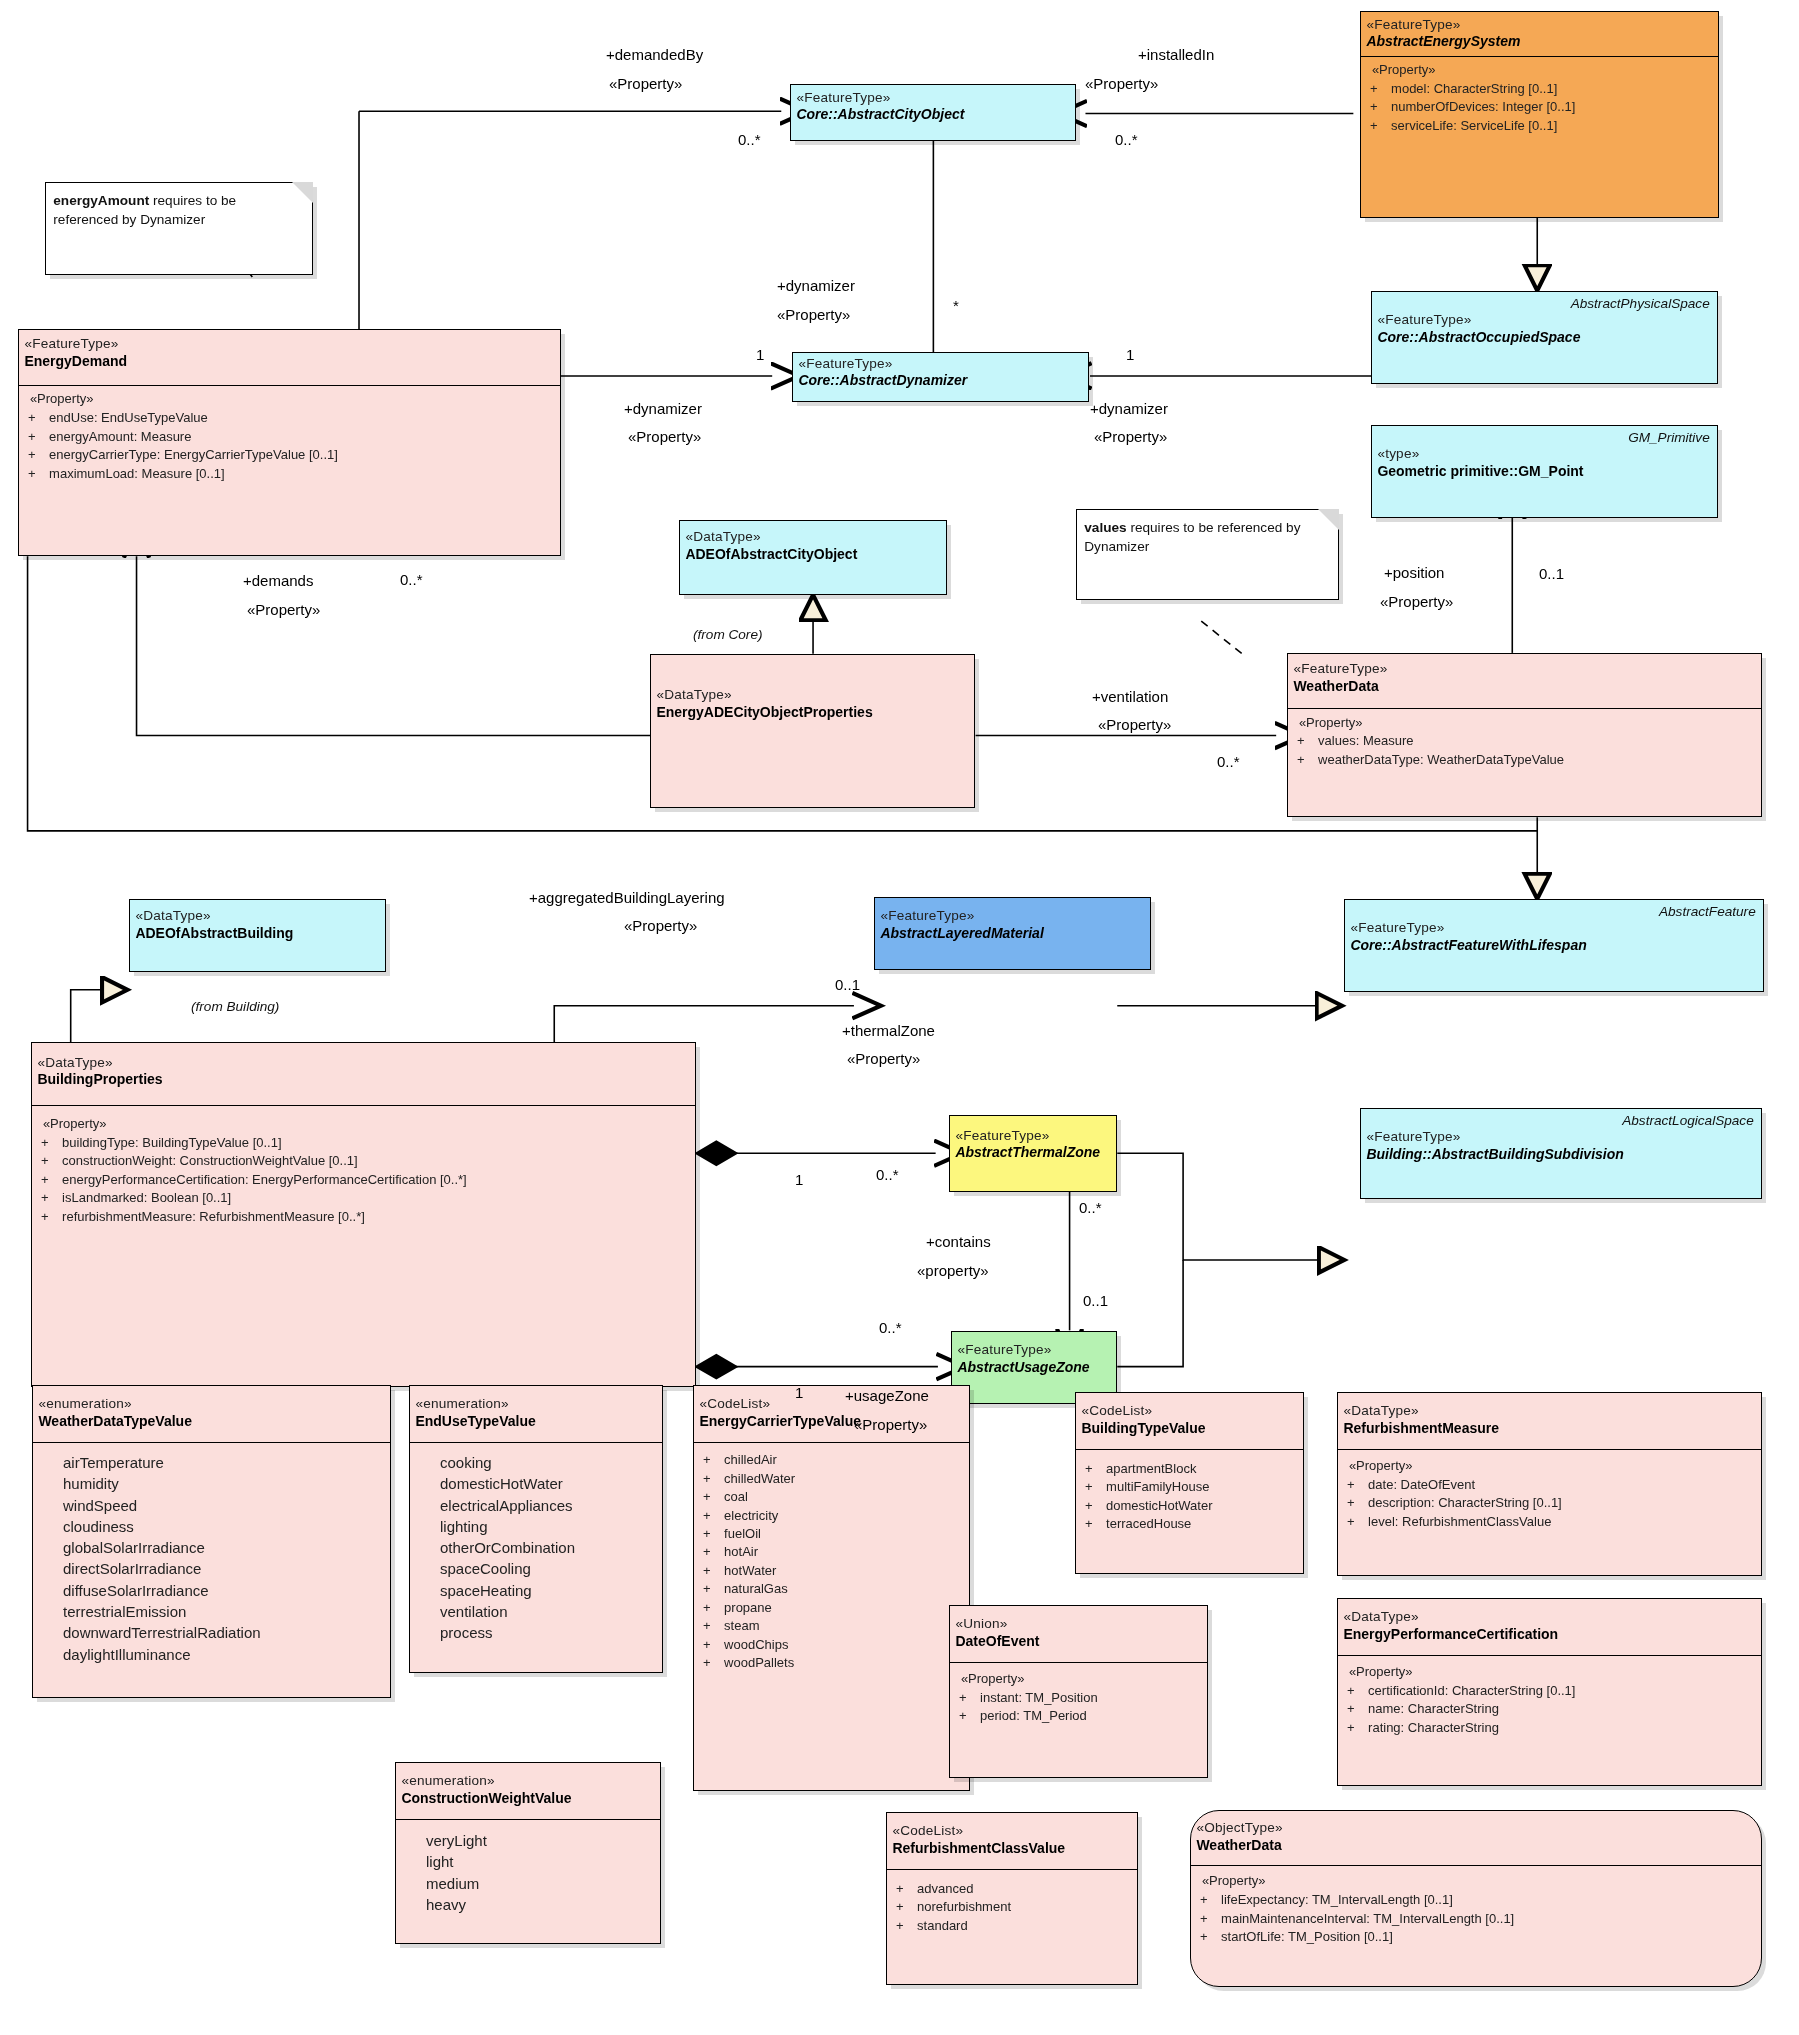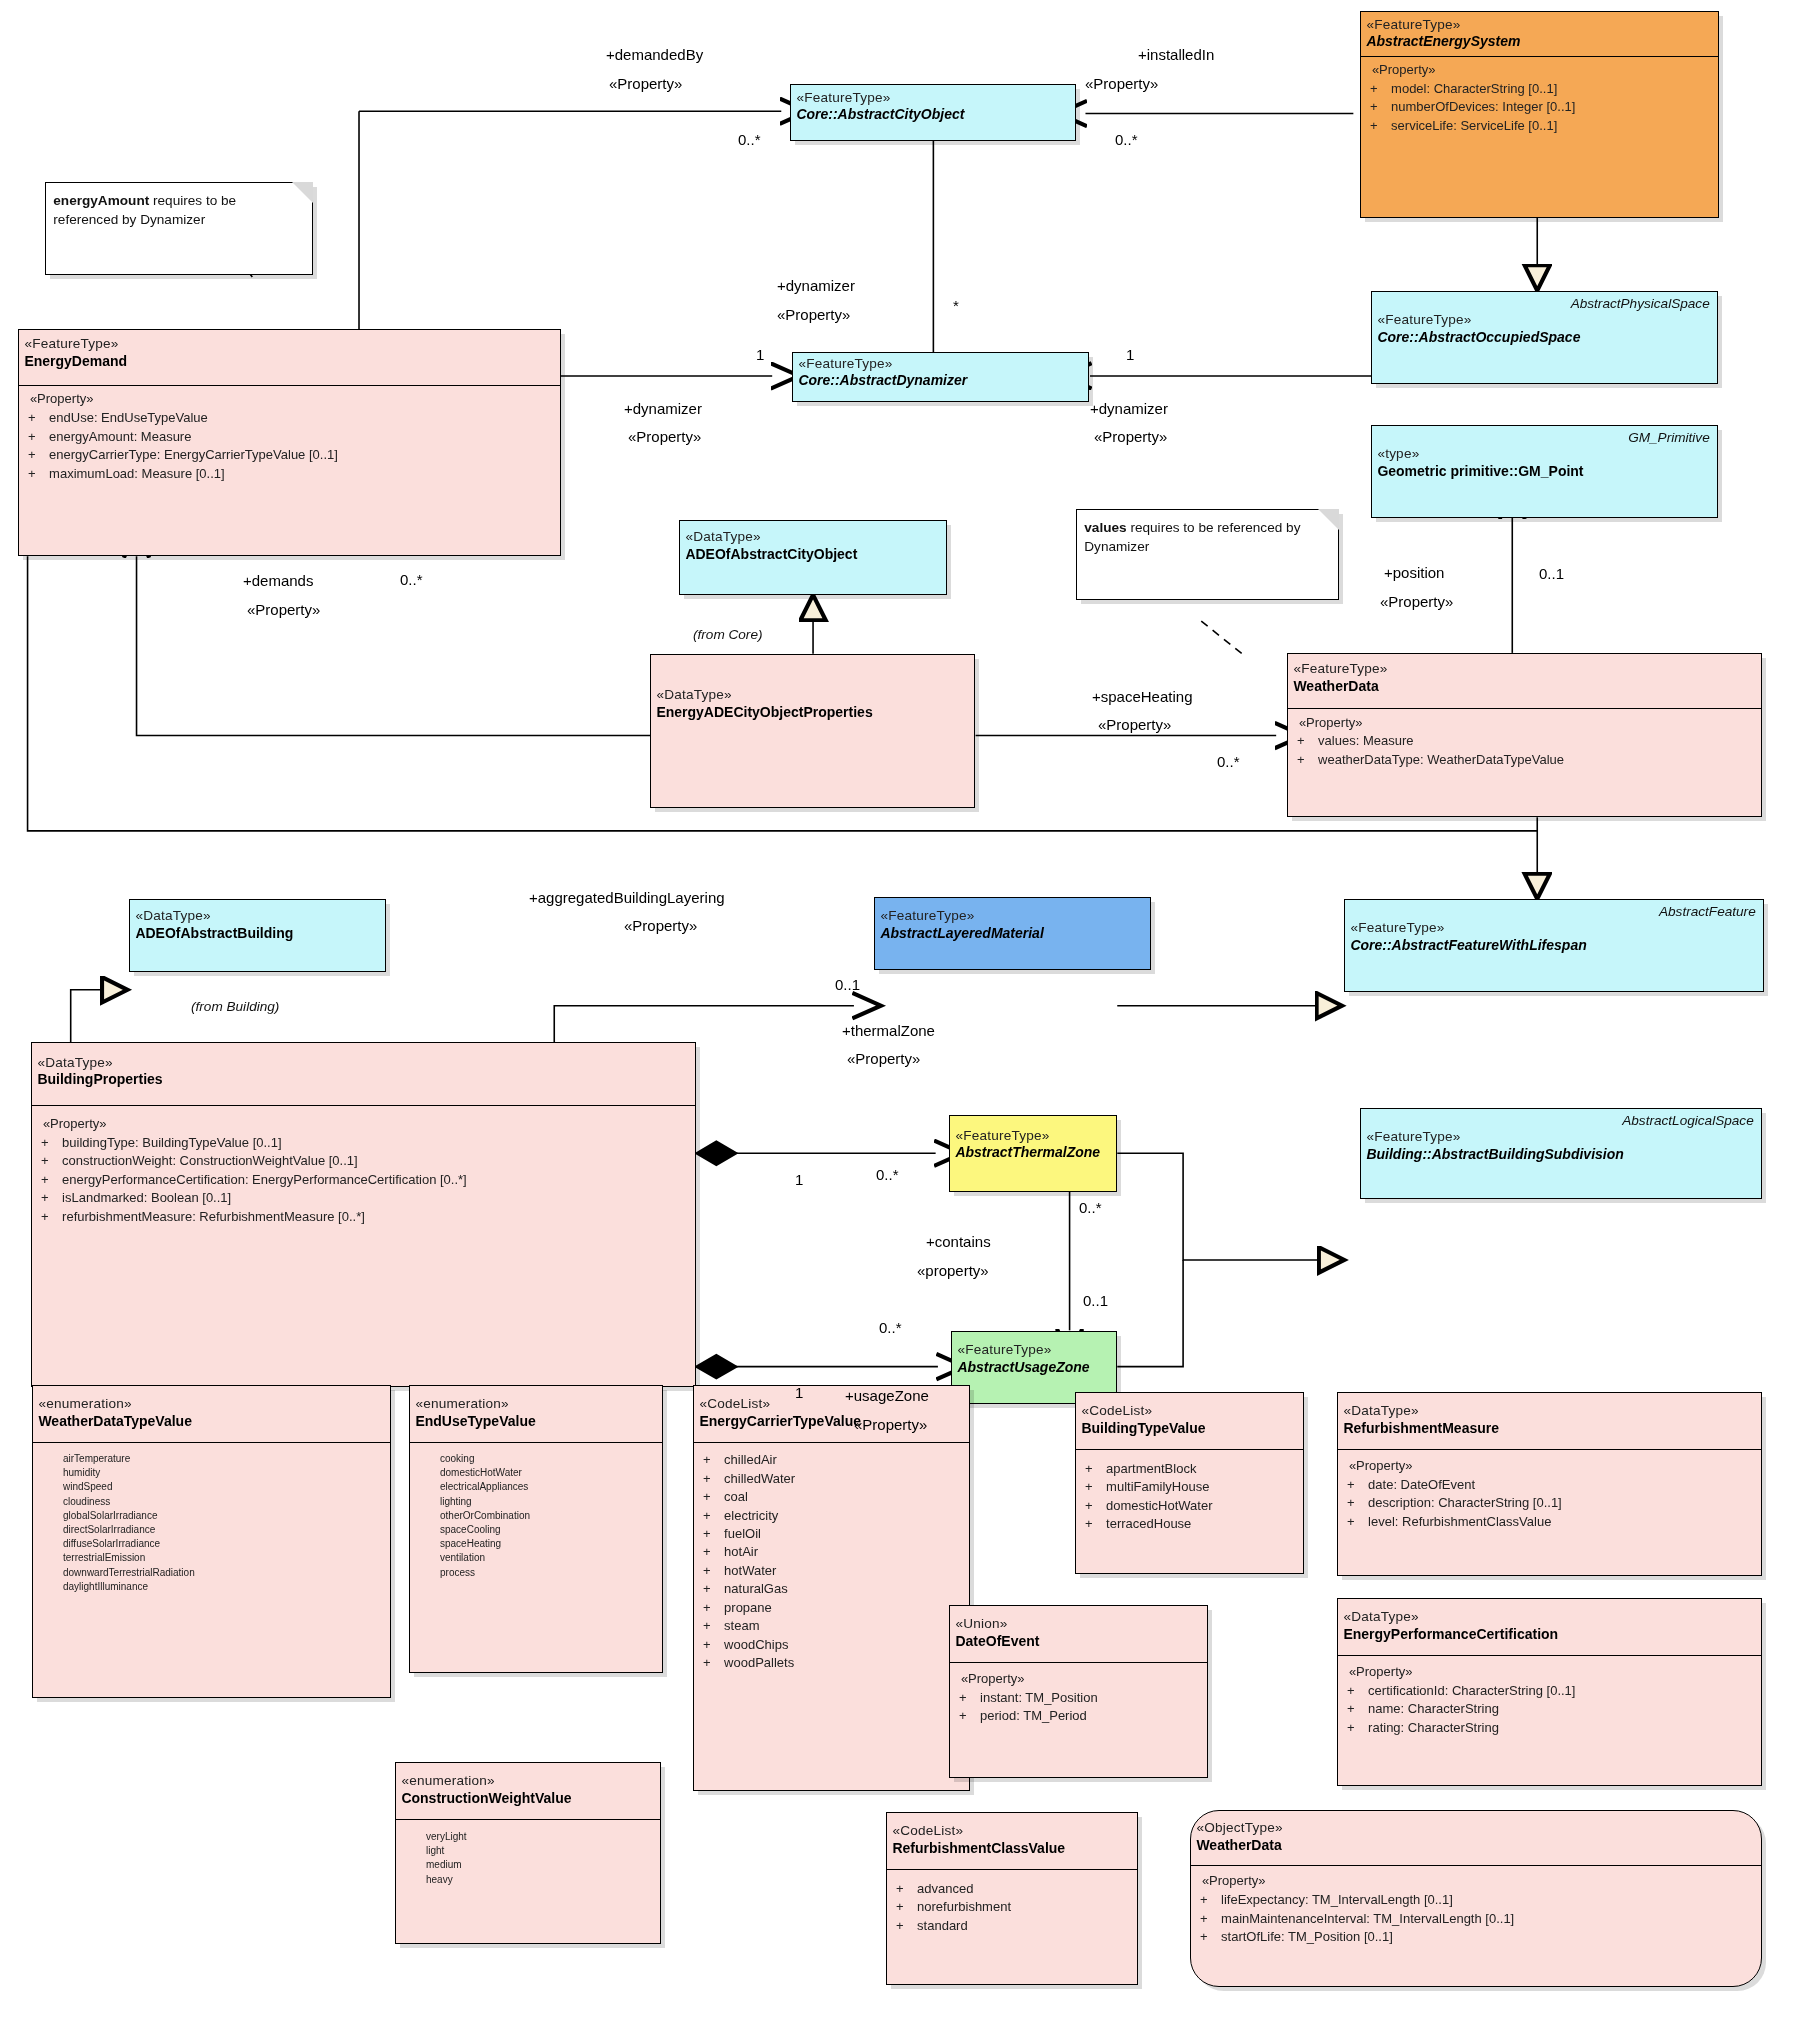--- a/index.html
+++ b/index.html
@@ -12,21 +12,21 @@
   .cls .hdr{padding:4.5px 5.4px 5.4px;text-align:left;}
   .cls .stereo{font-size:13.6px;color:#222;letter-spacing:0.2px;line-height:1.15;}
   .cls .nm{font-size:14px;font-weight:bold;color:#000;line-height:1.2;margin-top:0.9px;}
   .cls .nm.ital{font-style:italic;}
   .cls .corner{font-size:13.6px;font-style:italic;text-align:right;padding:3.6px 7.3px 0 0;color:#111;}
   .cls .sep{border-top:1.4px solid #000;}
   .cls .body{padding:5.4px 4.5px 6.4px 6.4px;}
   .cls .ptitle{font-size:13px;color:#222;margin:0 0 2.7px 4.5px;}
   .attr{display:flex;font-size:13px;color:#222;line-height:1.42;white-space:nowrap;}
   .attr .pm{width:21px;flex:0 0 21px;text-align:left;padding-left:2.7px;}
-  .lit{font-size:10px;color:#222;line-height:1.42;padding-left:23.6px;white-space:nowrap;}
+  .lit{font-size:15px;color:#222;line-height:1.42;padding-left:23.6px;white-space:nowrap;}
 
   .pink{background:#fbdfdc;}
   .cyan{background:#c6f6fa;}
   .orange{background:#f5a855;}
   .blue{background:#78b3ef;}
   .yellow{background:#fcf77e;}
   .green{background:#b6f2b2;}
 
   
   .note{position:absolute;background:#fff;border:1.4px solid #000;box-sizing:border-box;
@@ -611,21 +611,21 @@
   <div class="mult" style="left:756px;top:346px;">1</div>
 
   <div class="lbl c" style="left:1090px;top:399px;">+dynamizer</div>
   <div class="lbl c" style="left:1094px;top:427px;">«Property»</div>
   <div class="mult" style="left:1126px;top:346px;">1</div>
 
   <div class="lbl c" style="left:243px;top:571px;">+demands</div>
   <div class="lbl c" style="left:247px;top:600px;">«Property»</div>
   <div class="mult" style="left:400px;top:571px;">0..*</div>
 
-  <div class="lbl c" style="left:1092px;top:687px;">+spaceHeating</div>
+  <div class="lbl c" style="left:1092px;top:687px;">+ventilation</div>
   <div class="lbl c" style="left:1098px;top:715px;">«Property»</div>
   <div class="mult" style="left:1217px;top:753px;">0..*</div>
 
   <div class="lbl c" style="left:1384px;top:563px;">+position</div>
   <div class="lbl c" style="left:1380px;top:592px;">«Property»</div>
   <div class="mult" style="left:1539px;top:565px;">0..1</div>
 
   <div class="lbl c" style="left:529px;top:888px;">+aggregatedBuildingLayering</div>
   <div class="lbl c" style="left:624px;top:916px;">«Property»</div>
   <div class="mult" style="left:835px;top:976px;">0..1</div>

